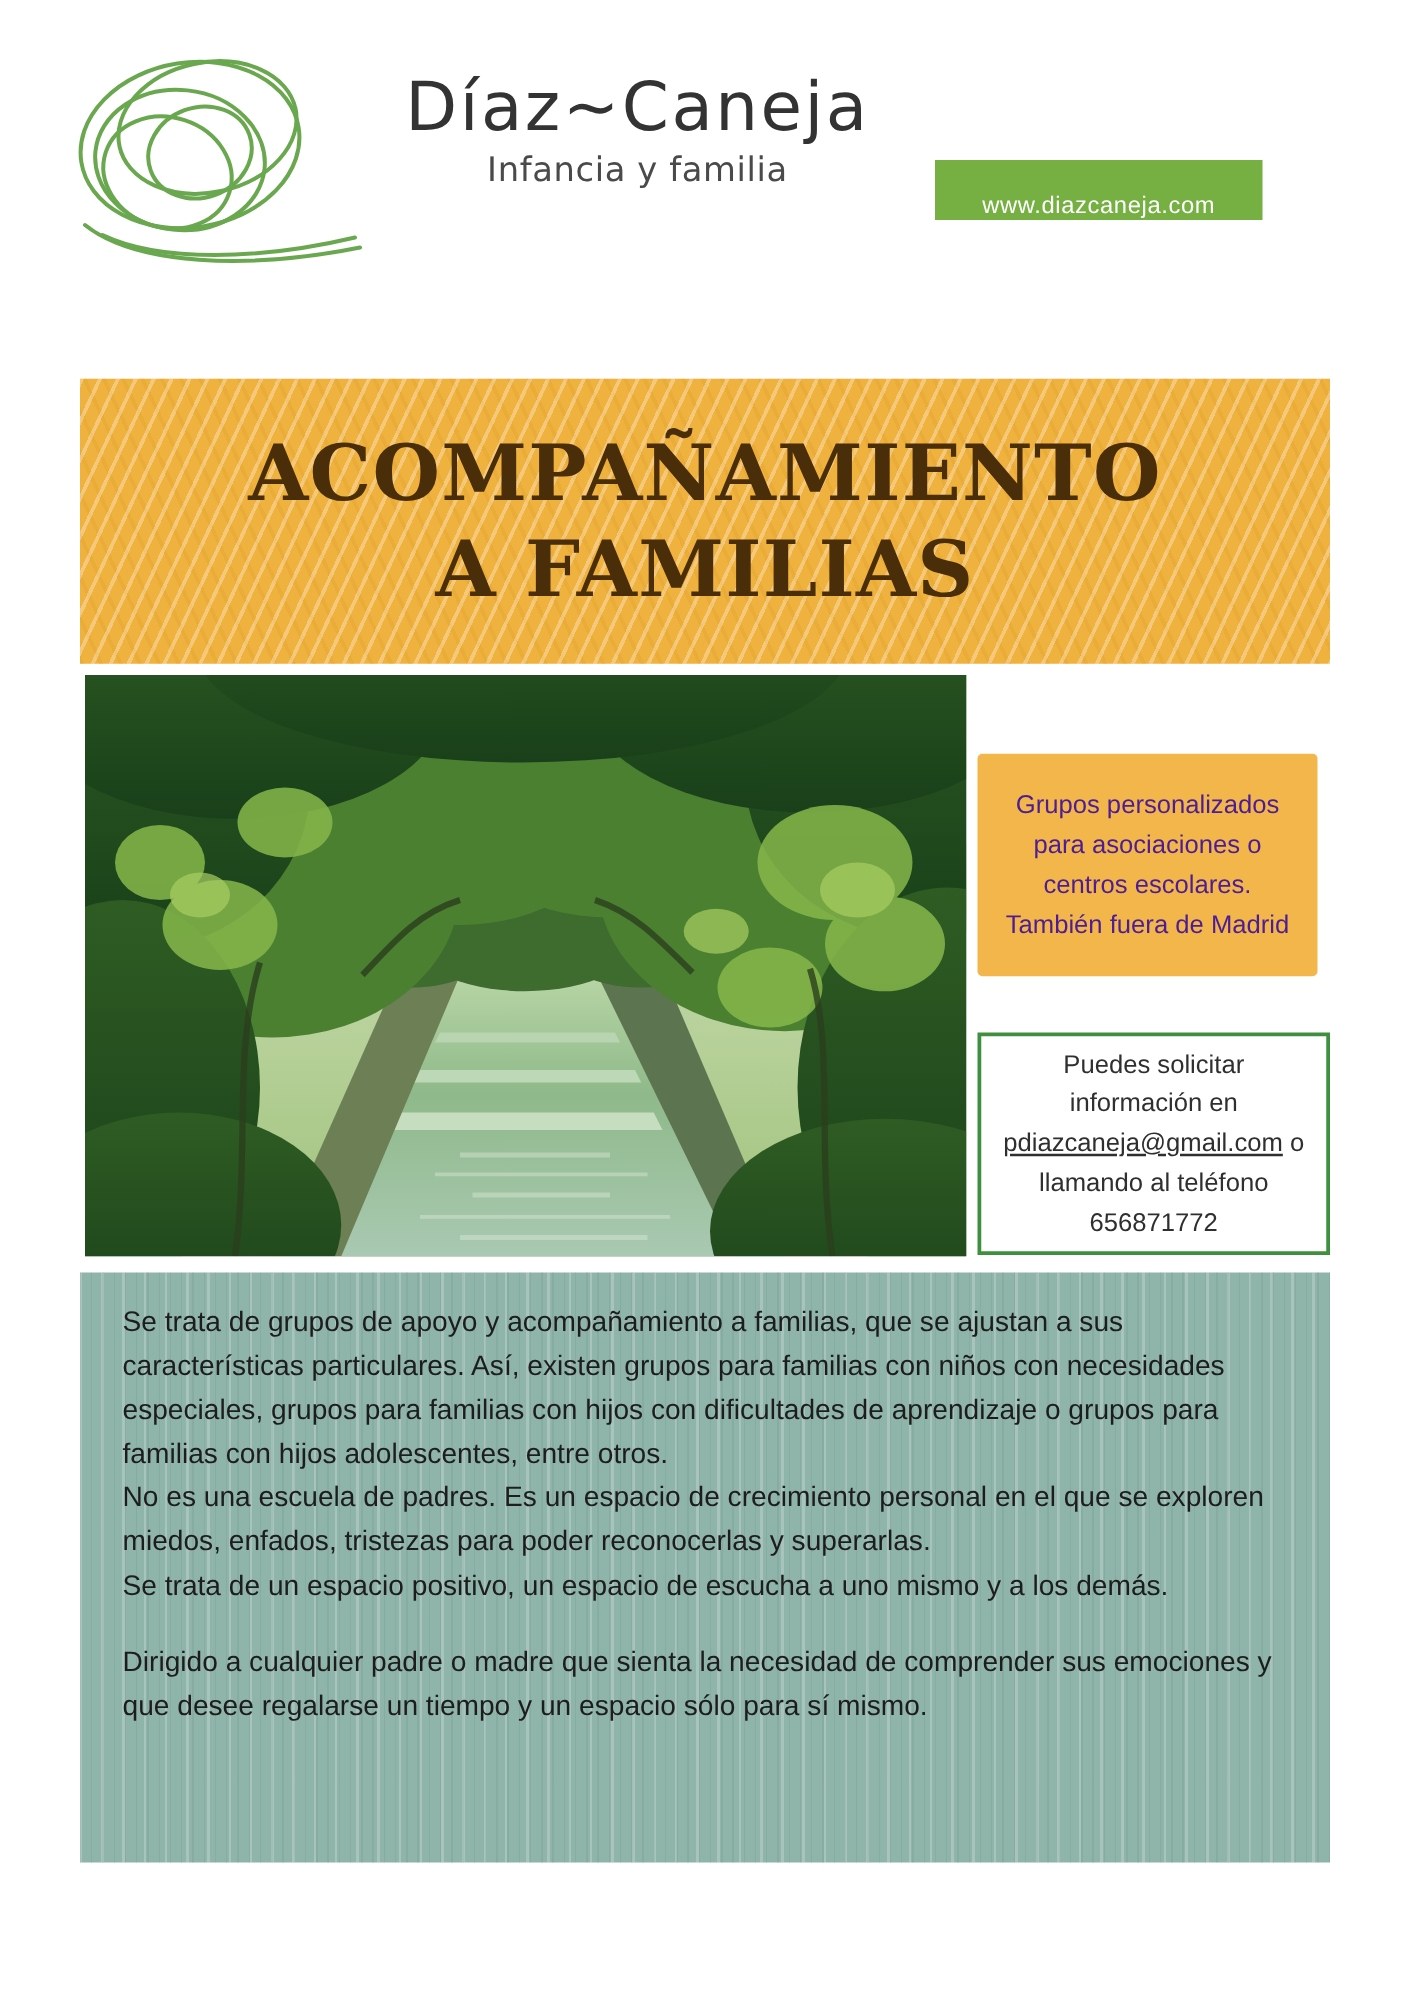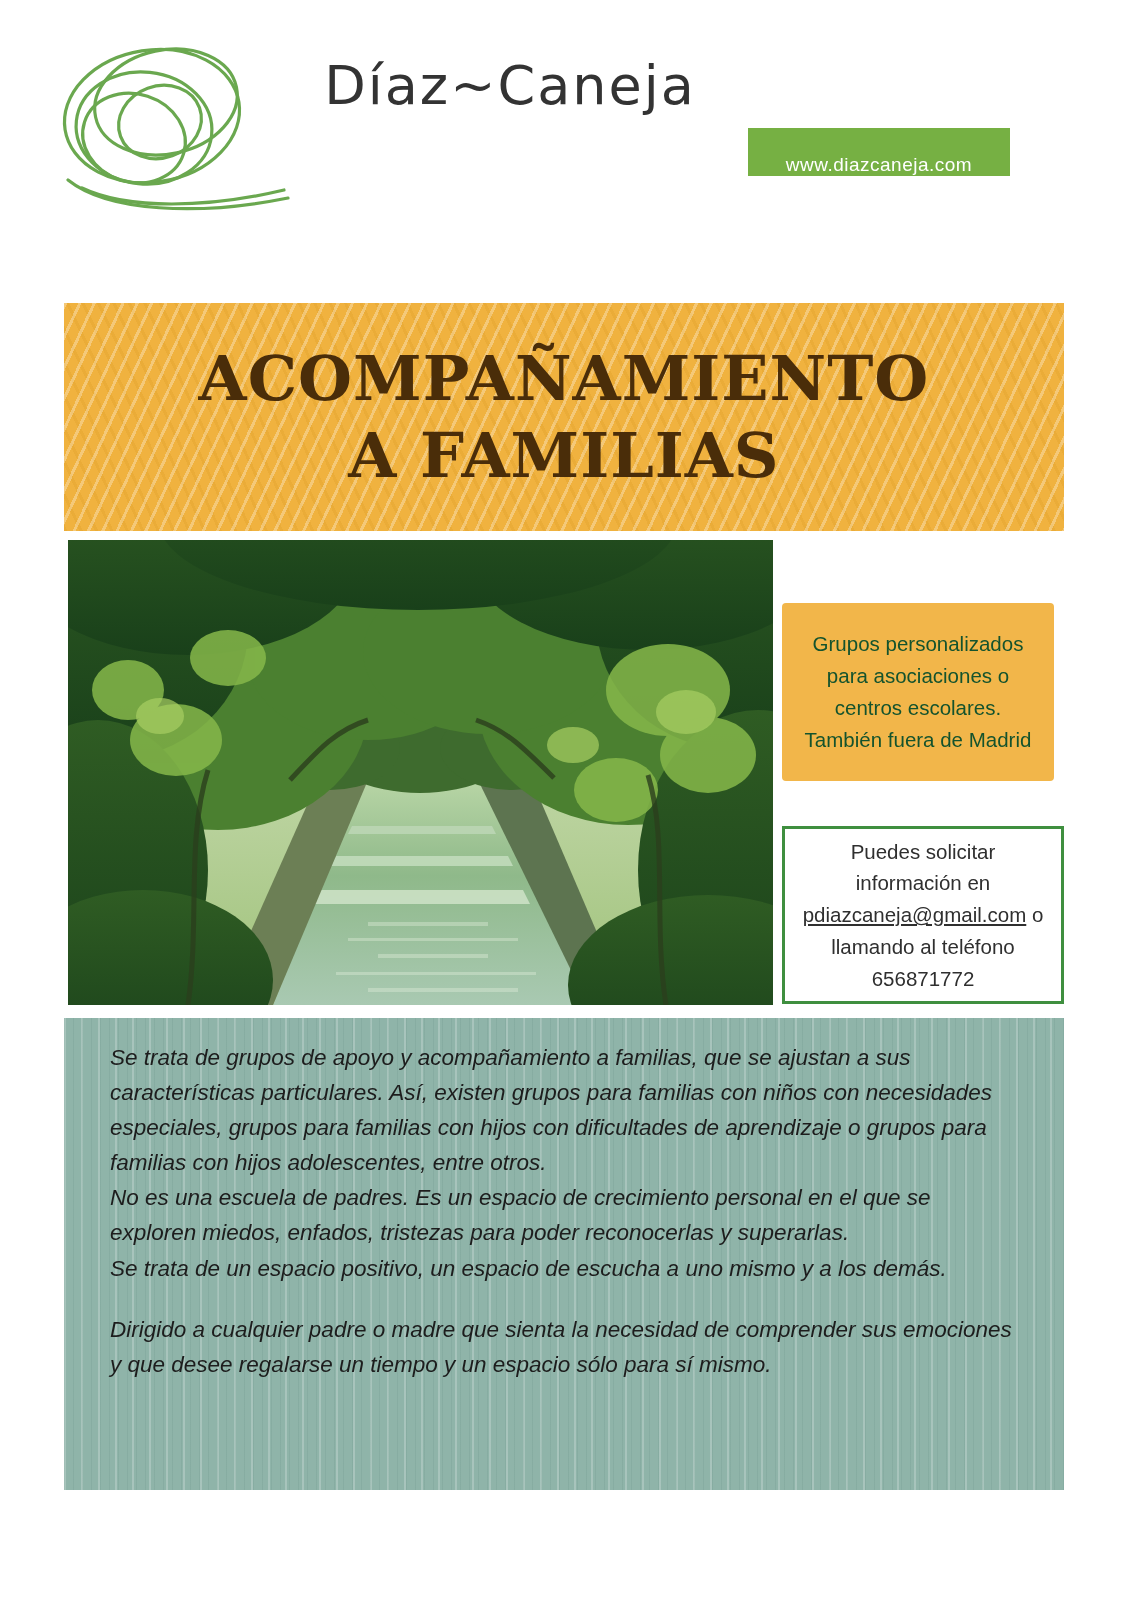--- a/index.html
+++ b/index.html
@@ -120,21 +120,21 @@
     align-items: center;
     justify-content: center;
     padding: 4px 12px;
     box-sizing: border-box;
   }
   .box-orange p {
     margin: 0;
     text-align: center;
     font-size: 20.5px;
     line-height: 1.55;
-    color: #14532d;
+    color: #4c1d95;
     font-family: "Liberation Sans", sans-serif;
   }
   .box-green {
     position: absolute;
     left: 782px;
     top: 826px;
     width: 282px;
     height: 178px;
     border: 3px solid #3f8f3f;
     background: #ffffff;
@@ -161,23 +161,22 @@
   .body-panel {
     position: absolute;
     left: 64px;
     top: 1018px;
     width: 1000px;
     height: 472px;
     background:
       repeating-linear-gradient(90deg, rgba(255,255,255,0.22) 0px, rgba(255,255,255,0.22) 2px, rgba(0,0,0,0) 2px, rgba(0,0,0,0) 17px),
       repeating-linear-gradient(90deg, rgba(110,150,140,0.25) 0px, rgba(110,150,140,0.25) 1px, rgba(0,0,0,0) 1px, rgba(0,0,0,0) 9px),
       #8fb4a9;
-    padding: 22px 46px;
+    padding: 22px 34px;
     box-sizing: border-box;
-    font-style: italic;
   }
   .body-panel p {
     margin: 0;
     font-size: 22.5px;
     line-height: 1.56;
     color: #1d1d1d;
     font-family: "Liberation Sans", sans-serif;
   }
   .body-panel p.gap { margin-top: 26px; }
 </style>
@@ -195,20 +194,21 @@
         <ellipse cx="112" cy="92" rx="42" ry="36" transform="rotate(-20 112 92)"></ellipse>
         <ellipse cx="86" cy="108" rx="52" ry="44" transform="rotate(18 86 108)"></ellipse>
         <path d="M20 150 C60 182, 150 186, 240 168"></path>
         <path d="M34 158 C80 180, 160 178, 236 160"></path>
       </g>
     </svg>
   </div>
 
   <div class="brand-block">
     <div class="brand-name">Díaz~Caneja</div>
+    <div class="brand-sub">Infancia y familia</div>
   </div>
 
   <div class="site-chip">
     <span>www.diazcaneja.com</span>
   </div>
 </div>
 
 <div class="title-banner">
   <div class="tline">ACOMPAÑAMIENTO</div>
   <div class="tline">A FAMILIAS</div>

